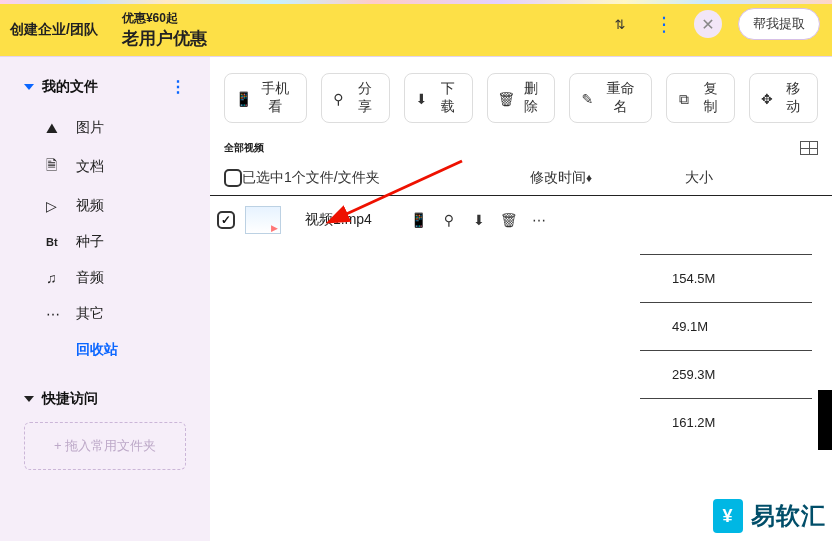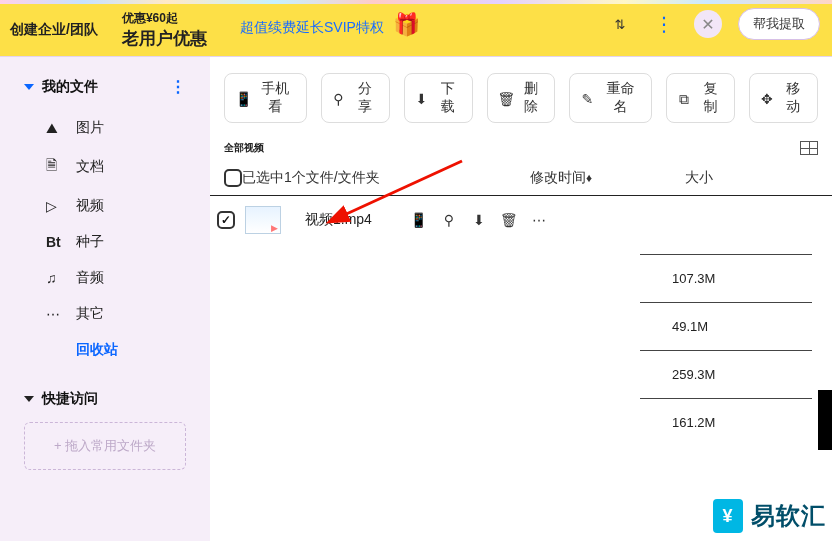--- a/index.html
+++ b/index.html
@@ -82,21 +82,21 @@
       display: flex;
       align-items: center;
       gap: 12px;
       padding: 9px 0;
       color: #222;
       font-size: 14px;
       cursor: pointer;
     }
     .nav-item.active { color: #0a66ff; font-weight: 600; }
     .nav-icon { font-size: 14px; width: 18px; text-align: left; }
-    .bt-label { font-size: 14px; font-weight: 800; }
+    .bt-label { font-size: 11px; font-weight: 800; }
     .section-title.quick { margin-top: 22px; }
     .dropzone {
       margin-top: 10px;
       border: 1px dashed #cbb6d8;
       border-radius: 6px;
       padding: 14px 10px;
       text-align: center;
       color: #bda9c8;
       font-size: 13px;
     }
@@ -255,24 +255,20 @@
 
 <div class="header">
   <div class="header-left">
     <div class="header-item">
       <span class="header-label">创建企业/团队</span>
     </div>
     <div class="header-sub">
       <span class="header-sub-top">优惠¥60起</span>
       <span class="header-sub-bottom">老用户优惠</span>
     </div>
-  </div>
-  <div class="promo">
-    <span>超值续费延长SVIP特权</span>
-    <span class="gift-icon">🎁</span>
   </div>
   <div class="header-right">
     <span class="icon-btn">⇅</span>
     <span class="icon-btn" style="color:#0a66ff;font-size:20px;">⋮</span>
     <span class="icon-btn close">✕</span>
     <div class="help-input">帮我提取</div>
   </div>
 </div>
 
 <div class="body">
@@ -377,21 +373,21 @@
           <span>⚲</span>
           <span>⬇</span>
           <span>🗑</span>
           <span>⋯</span>
         </div>
       </div>
 
       <div class="mask"></div>
 
       <div class="size-list">
-        <div class="size-item">107.3M</div>
+        <div class="size-item">154.5M</div>
         <div class="size-item">49.1M</div>
         <div class="size-item">259.3M</div>
         <div class="size-item">161.2M</div>
       </div>
     </div>
   </div>
 </div>
 
 <div class="arrow">
   <svg width="160" height="80">

